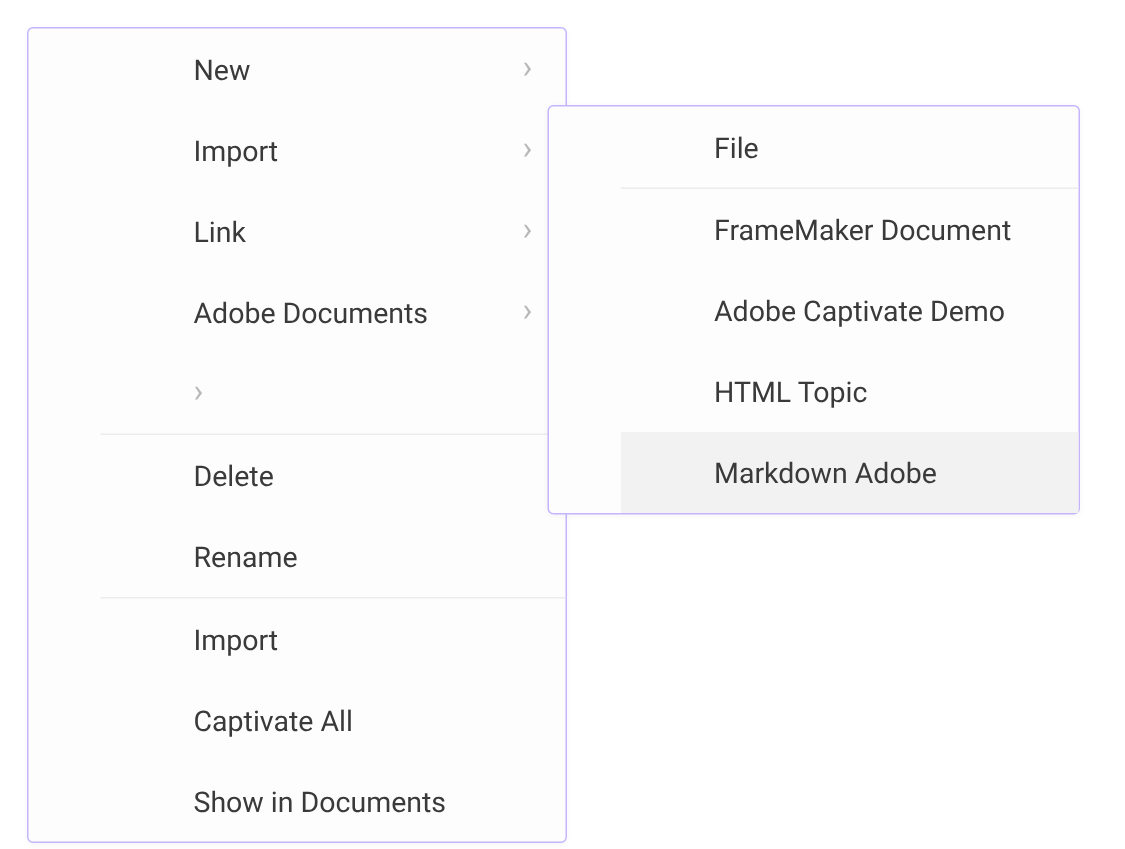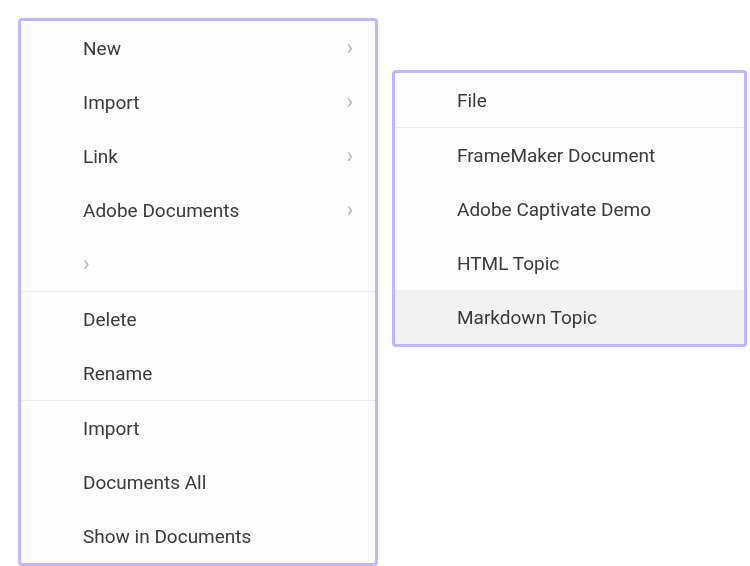--- a/index.html
+++ b/index.html
@@ -8,31 +8,32 @@
       background: #ffffff;
       width: 750px;
       height: 566px;
       position: relative;
       font-size: 18px;
       color: #333;
     }
     .context-menu {
       position: absolute;
       background: #fdfdfd;
-      border: 3px solid #c4b5fd;
+      border: 1px solid #c4b5fd;
       border-radius: 4px;
       box-shadow: 0 1px 4px rgba(0,0,0,0.04);
+      padding-left: 48px;
     }
     .primary-menu {
       left: 18px;
       top: 18px;
       width: 360px;
     }
     .secondary-menu {
-      left: 392px;
+      left: 365px;
       top: 70px;
       width: 355px;
     }
     .menu-item {
       display: flex;
       align-items: center;
       justify-content: space-between;
       height: 54px;
       padding-left: 62px;
       padding-right: 22px;
@@ -87,21 +88,21 @@
   <div class="menu-item">
     <span>Rename</span>
   </div>
 
   <div class="separator"></div>
 
   <div class="menu-item">
     <span>Import</span>
   </div>
   <div class="menu-item">
-    <span>Documents All</span>
+    <span>Captivate All</span>
   </div>
   <div class="menu-item">
     <span>Show in Documents</span>
   </div>
 
 </div>
 
 <div class="context-menu secondary-menu">
 
   <div class="menu-item">
@@ -113,16 +114,16 @@
   <div class="menu-item">
     <span>FrameMaker Document</span>
   </div>
   <div class="menu-item">
     <span>Adobe Captivate Demo</span>
   </div>
   <div class="menu-item">
     <span>HTML Topic</span>
   </div>
   <div class="menu-item hovered">
-    <span>Markdown Topic</span>
+    <span>Markdown Adobe</span>
   </div>
 
 </div>
 
 </body></html>

